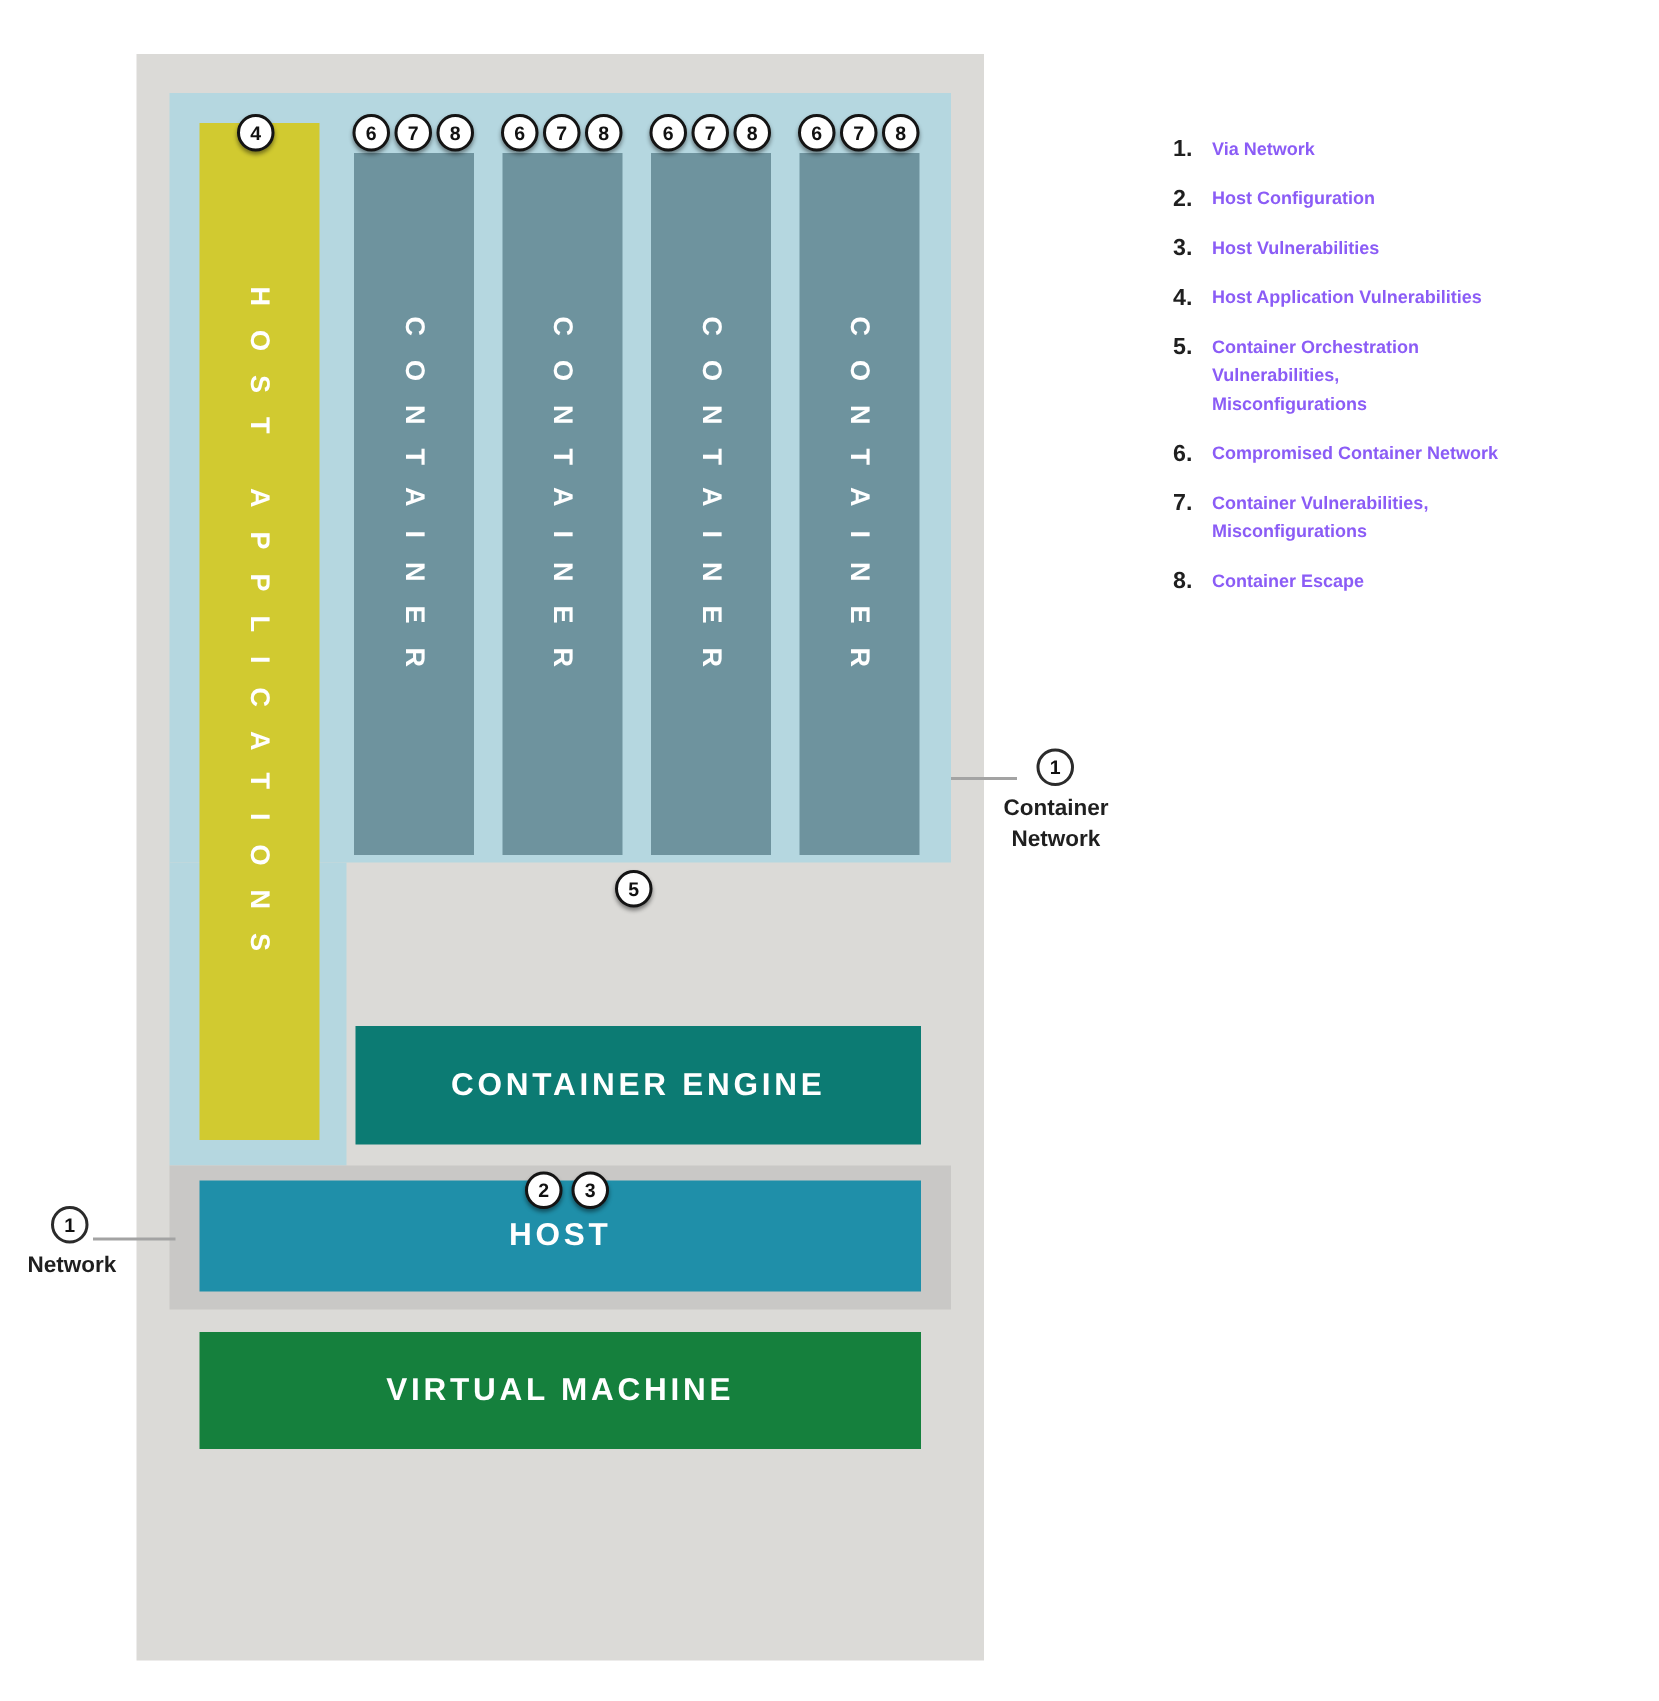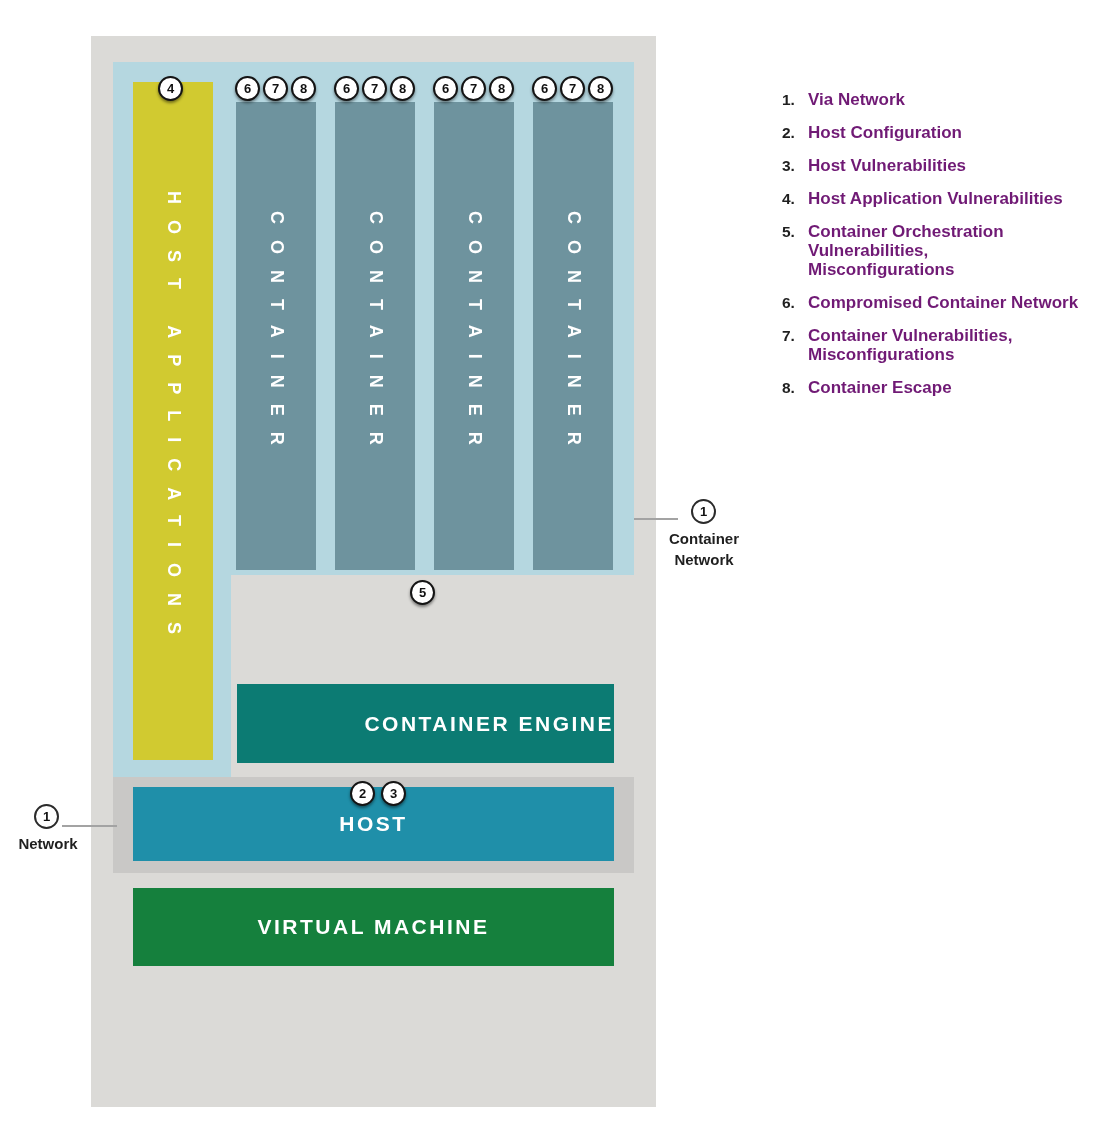--- a/index.html
+++ b/index.html
@@ -30,21 +30,21 @@
   .cbar{top:102px;width:80px;height:468px;background:#6e939e;}
   .cbar1{left:236px;} .cbar2{left:335px;} .cbar3{left:434px;} .cbar4{left:533px;}
 
   
   .hbar{
     display:flex;align-items:center;justify-content:center;
     color:#ffffff;font-weight:bold;font-size:21px;letter-spacing:2.5px;
     white-space:nowrap;
   }
   .orch{left:237px;top:586px;width:377px;height:79px;background:#134e5c;}
-  .cengine{left:237px;top:684px;width:377px;height:79px;background:#0c7b73;justify-content:flex-end;}
+  .cengine{left:237px;top:684px;width:377px;height:79px;background:#0c7b73;}
   .host-band{left:113px;top:777px;width:521px;height:96px;background:#c9c8c6;}
   .host-bar{left:133px;top:787px;width:481px;height:74px;background:#1f8fa9;text-align:center;}
   .vm-bar{left:133px;top:888px;width:481px;height:78px;background:#15803d;}
   .phy-bar{left:133px;top:984px;width:481px;height:78px;background:#000000;}
 
   
   .badge{
     width:21px;height:21px;border-radius:50%;
     background:#ffffff;border:2px solid #141414;
     display:flex;align-items:center;justify-content:center;
@@ -68,21 +68,21 @@
   }
 
   
   .legend{left:782px;top:90px;width:324px;display:flex;flex-direction:column;gap:14px;}
   .legend-item{display:flex;align-items:flex-start;}
   .legend-num{
     width:26px;flex:0 0 26px;
     font-size:15.5px;font-weight:bold;color:#1f1f1f;line-height:19px;
   }
   .legend-text{
-    font-size:17px;font-weight:bold;color:#701a75;line-height:19px;
+    font-size:12px;font-weight:bold;color:#8b5cf6;line-height:19px;
     white-space:pre-line;
   }
 </style>
 </head>
 <body>
 
 <div class="canvas">
 
   <div class="abs outer-box"></div>
   <div class="abs blue-top"></div>

